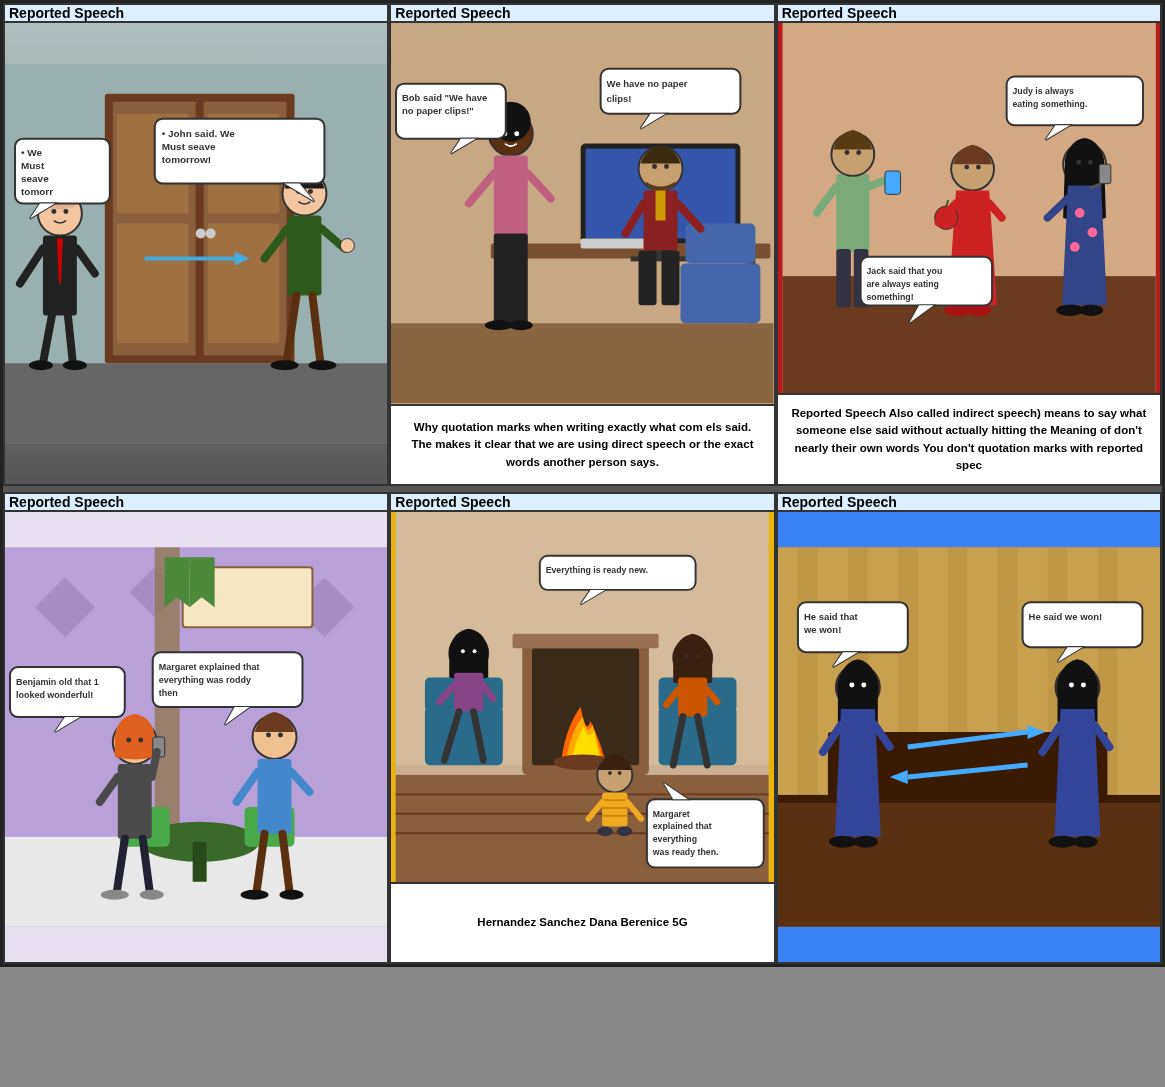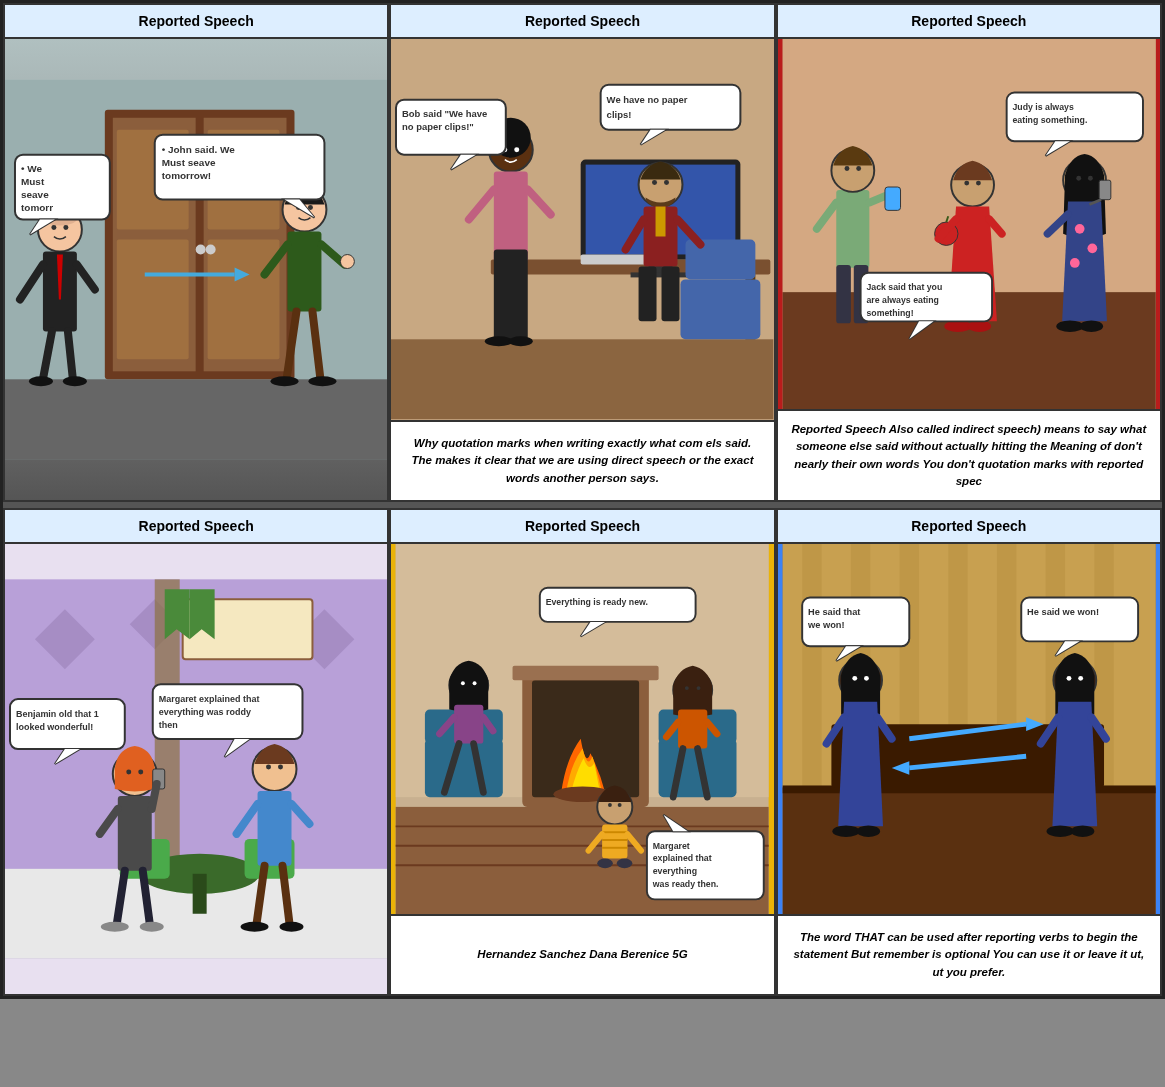--- a/index.html
+++ b/index.html
@@ -18,24 +18,24 @@
       background: #222;
     }
     .cell {
       background: #fff;
       border: 2px solid #333;
       display: flex;
       flex-direction: column;
     }
     .cell-header {
       background: #ddeeff;
-      text-align: center;
+      text-align: left;
       font-weight: bold;
       font-size: 14px;
-      padding: 8px 4px;
+      padding: 0 4px;
       border-bottom: 2px solid #333;
     }
     .cell-scene {
       flex: 1;
       position: relative;
       overflow: hidden;
       min-height: 370px;
     }
     .cell-caption {
       padding: 10px 12px;
@@ -73,21 +73,20 @@
     .row-gap {
       grid-column: 1 / -1;
       height: 6px;
       background: #555;
     }
 
     .caption-text {
       font-size: 11.5px;
       line-height: 1.5;
       text-align: center;
-      font-style: italic;
     }
     .caption-bold {
       font-weight: bold;
     }
   </style>
 </head>
 <body>
 
 <div class="grid">
 
@@ -590,19 +589,15 @@
         <polygon points="65,105 80,105 55,120" fill="white"></polygon>
         <text x="26" y="73" font-size="9.5" font-weight="bold" fill="#333">He said that</text>
         <text x="26" y="86" font-size="9.5" font-weight="bold" fill="#333">we won!</text>
 
         <rect x="245" y="55" width="120" height="45" fill="white" stroke="#333" stroke-width="2" rx="8"></rect>
         <polygon points="290,100 280,115 305,100" fill="white" stroke="#333" stroke-width="2"></polygon>
         <polygon points="290,100 305,100 280,115" fill="white"></polygon>
         <text x="251" y="73" font-size="9.5" font-weight="bold" fill="#333">He said we won!</text>
       </svg>
     </div>
-    <div class="cell-caption">
-      <span class="caption-text caption-bold">The word THAT can be used after reporting verbs to begin the statement
-But remember is optional You can use it or leave it ut, ut you prefer.</span>
-    </div>
   </div>
 
 </div>
 
 </body></html>

